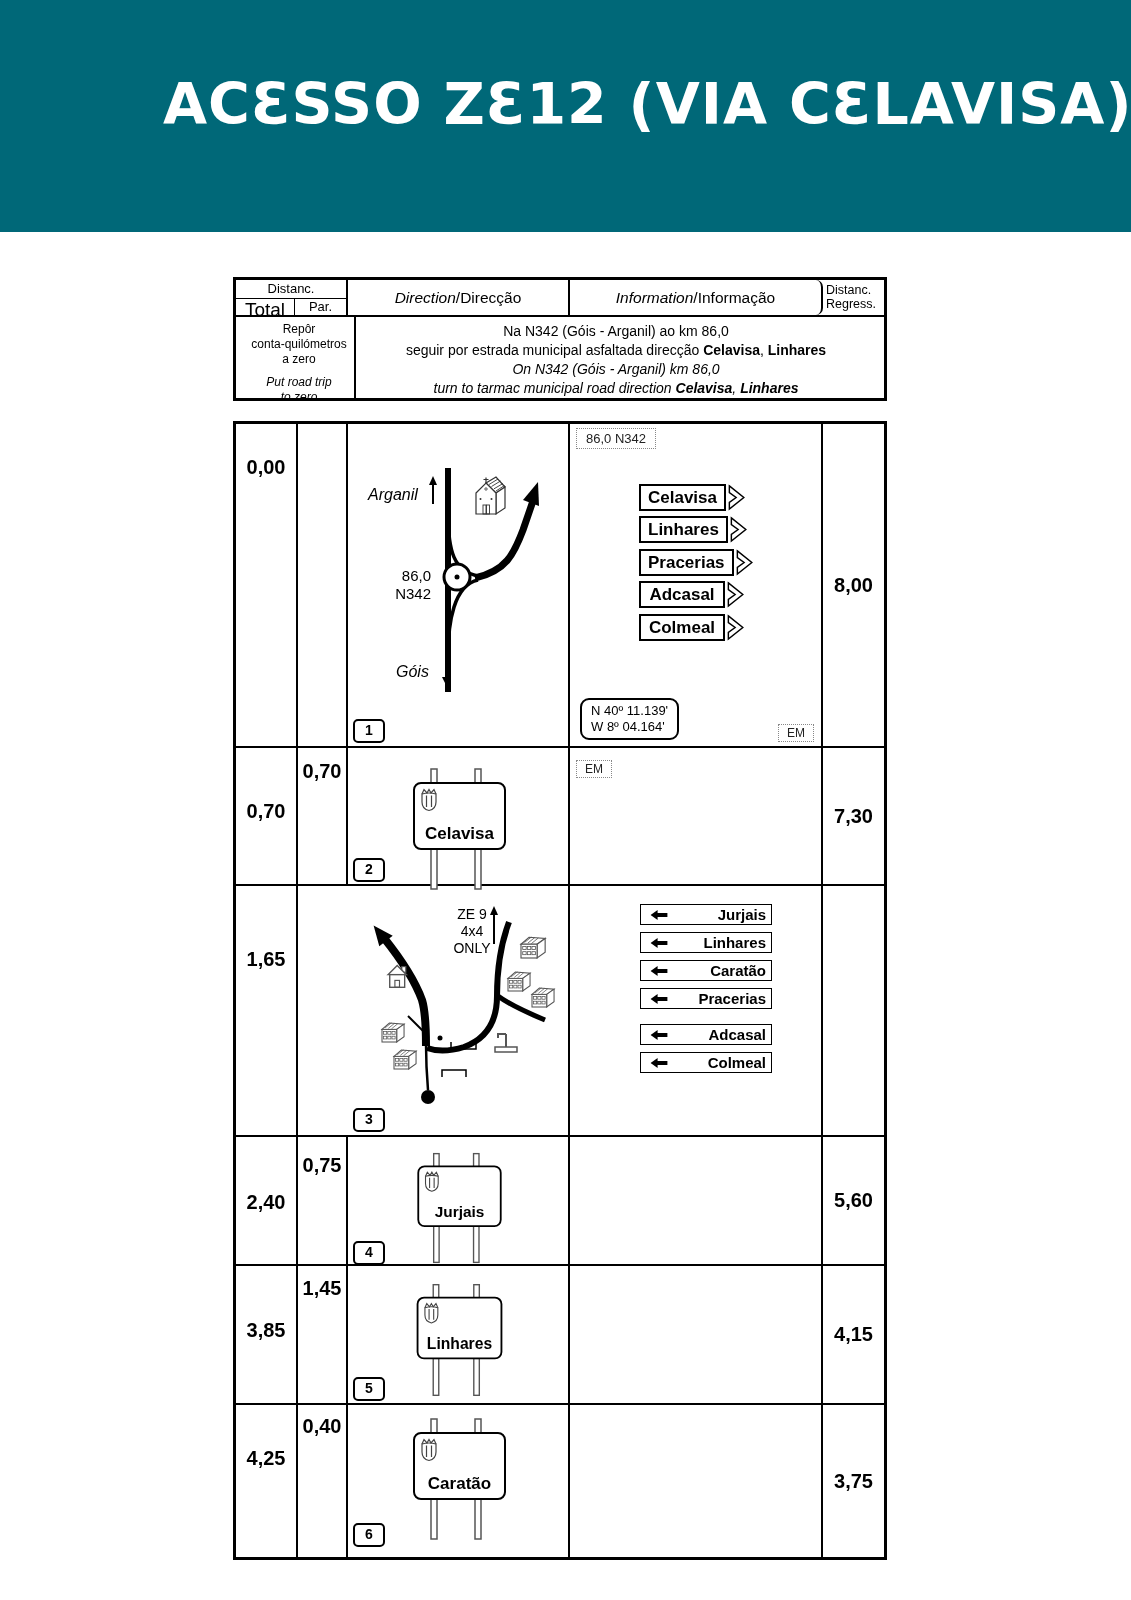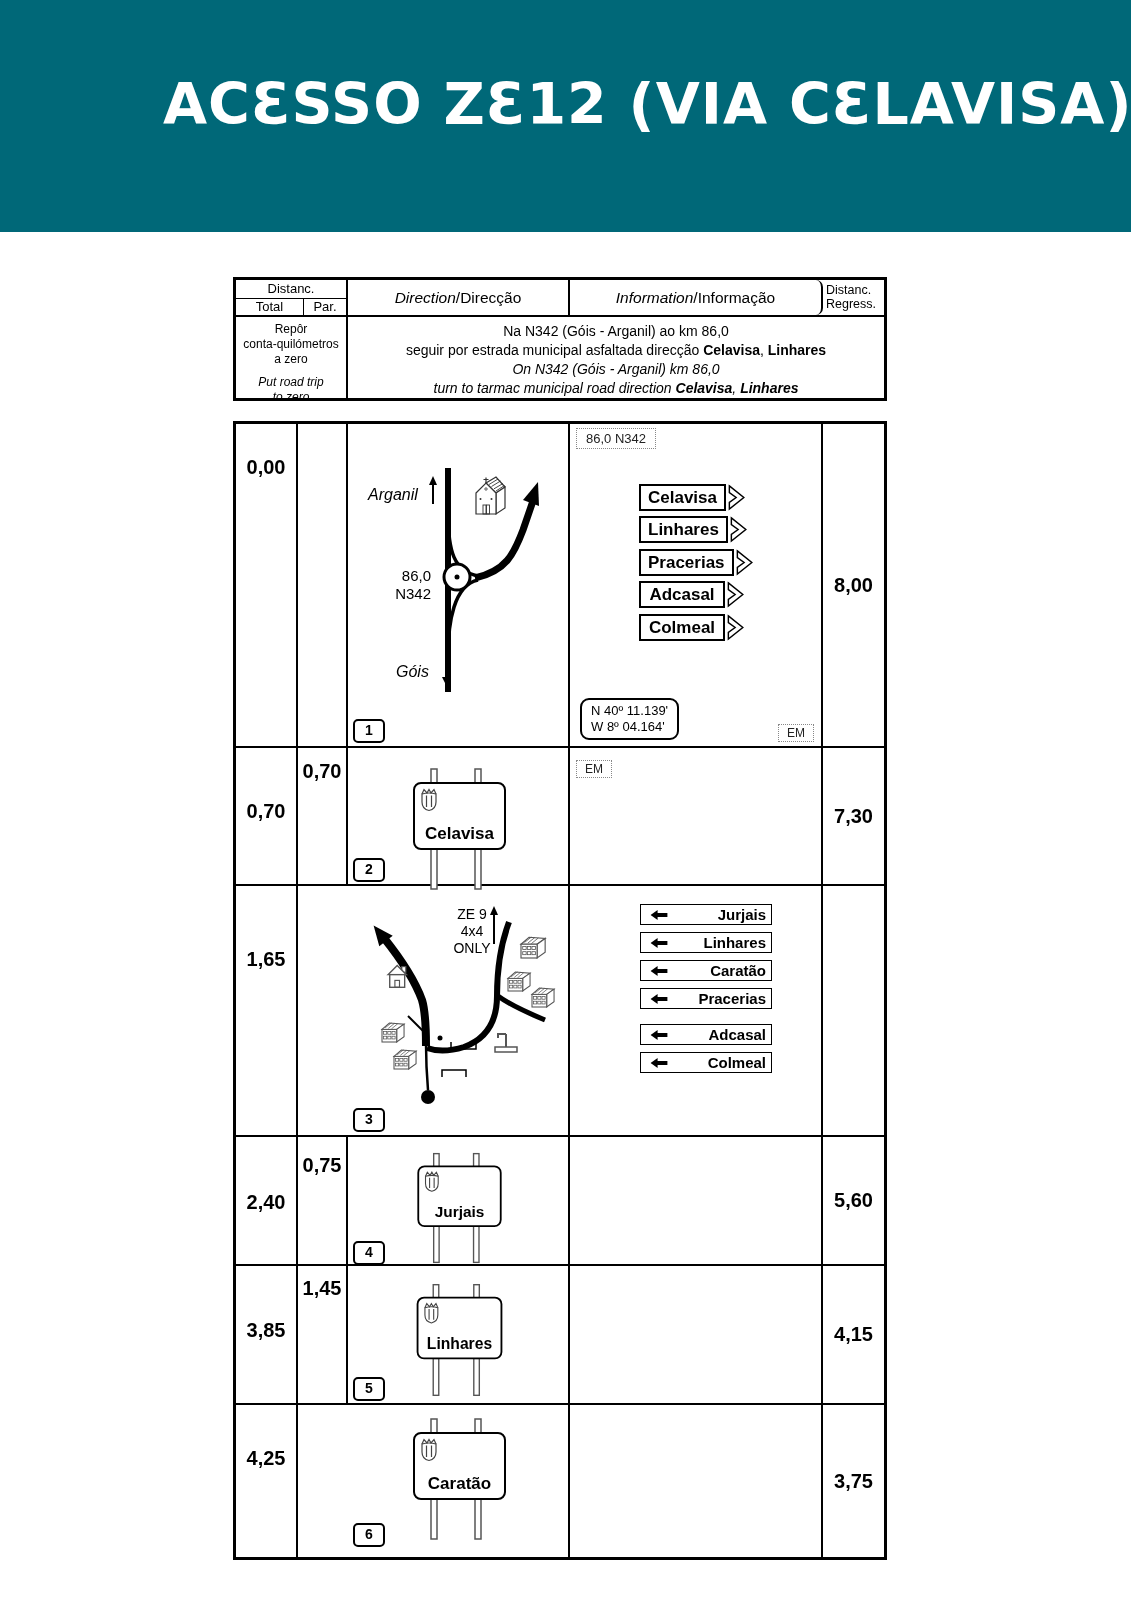--- a/index.html
+++ b/index.html
@@ -19,29 +19,29 @@
   .c-dir{left:112px;width:222px;border-right:2px solid #000;}
   .c-info{left:334px;width:253px;border-right:2px solid #000;padding-left:31px;}
   .c-reg{left:587px;width:61px;display:flex;align-items:center;justify-content:center;}
   .row{position:absolute;left:0;width:648px;box-sizing:border-box;border-bottom:2px solid #000;}
   .row:last-child{border-bottom:none;}
   
   .hd-strip{position:absolute;left:0;top:0;width:648px;height:37px;box-sizing:border-box;border-bottom:2px solid #000;}
   .hd-distanc{position:absolute;left:0;top:0;width:112px;height:35px;border-right:2px solid #000;box-sizing:border-box;}
   .hd-distanc-top{height:17px;text-align:center;font-size:13px;padding-top:1px;}
   .hd-sub{position:absolute;left:0;top:18px;right:0;bottom:0;border-top:1.5px solid #000;display:flex;}
-  .hd-total{width:68px;border-right:1.5px solid #000;text-align:center;font-size:13px;box-sizing:border-box;}
+  .hd-total{width:59px;border-right:1.5px solid #000;text-align:center;font-size:19px;box-sizing:border-box;}
   .hd-par{flex:1;text-align:center;font-size:13px;}
   .hd-dir{position:absolute;left:112px;top:0;width:222px;height:35px;border-right:2px solid #000;box-sizing:border-box;
           display:flex;align-items:center;justify-content:center;font-size:15.5px;}
   .hd-info{position:absolute;left:334px;top:0;width:253px;height:35px;border-right:2px solid #000;box-sizing:border-box;
           display:flex;align-items:center;justify-content:center;font-size:15.5px;border-radius:7px;}
   .hd-reg{position:absolute;left:587px;top:0;width:61px;height:35px;font-size:12.5px;line-height:14px;padding:3px 0 0 3px;box-sizing:border-box;}
   
-  .reset-cell{position:absolute;left:0;top:37px;width:112px;bottom:0;border-right:2px solid #000;box-sizing:border-box;
+  .reset-cell{position:absolute;left:8px;top:37px;width:112px;bottom:0;border-right:2px solid #000;box-sizing:border-box;
               text-align:center;font-size:12px;line-height:15px;padding-top:5px;}
   .reset-en{margin-top:8px;}
   .instr-cell{position:absolute;left:112px;top:37px;right:0;bottom:0;text-align:center;font-size:14px;line-height:19px;padding-top:5px;}
   .it{font-style:italic;}
   b{font-weight:bold;}
   
   .num{position:absolute;left:0;width:100%;text-align:center;font-weight:bold;font-size:20px;white-space:nowrap;}
   .reg-num{font-weight:bold;font-size:20px;}
   
   .step{position:absolute;left:5px;width:28px;height:20px;border:2px solid #000;border-radius:5px;background:#fff;
@@ -367,20 +367,23 @@
       <div class="cell c-info"></div>
       <div class="cell c-reg">
         <span class="reg-num">4,15</span>
       </div>
     </div>
 
     <div class="row" style="top:981px;height:152px;">
       <div class="cell c-total">
         <div class="num" style="top:42px;">4,25</div>
       </div>
+      <div class="cell c-par">
+        <div class="num" style="top:10px;">0,40</div>
+      </div>
       <div class="cell c-dir">
         <svg class="sign-svg" style="left:59px;top:10px;" width="105" height="128" viewBox="0 0 105 128">
           <use href="#signframe"></use>
           <text x="52.5" y="74" class="sign-name">Caratão</text>
         </svg>
         <div class="step" style="top:118px;">6</div>
       </div>
       <div class="cell c-info"></div>
       <div class="cell c-reg">
         <span class="reg-num">3,75</span>

